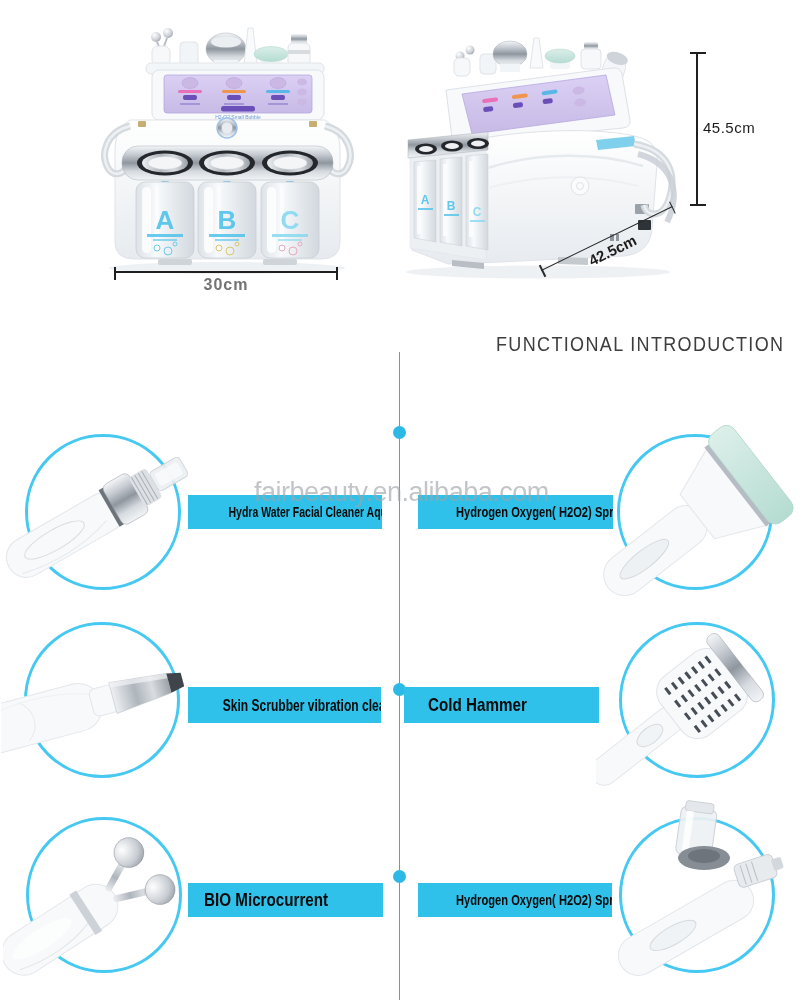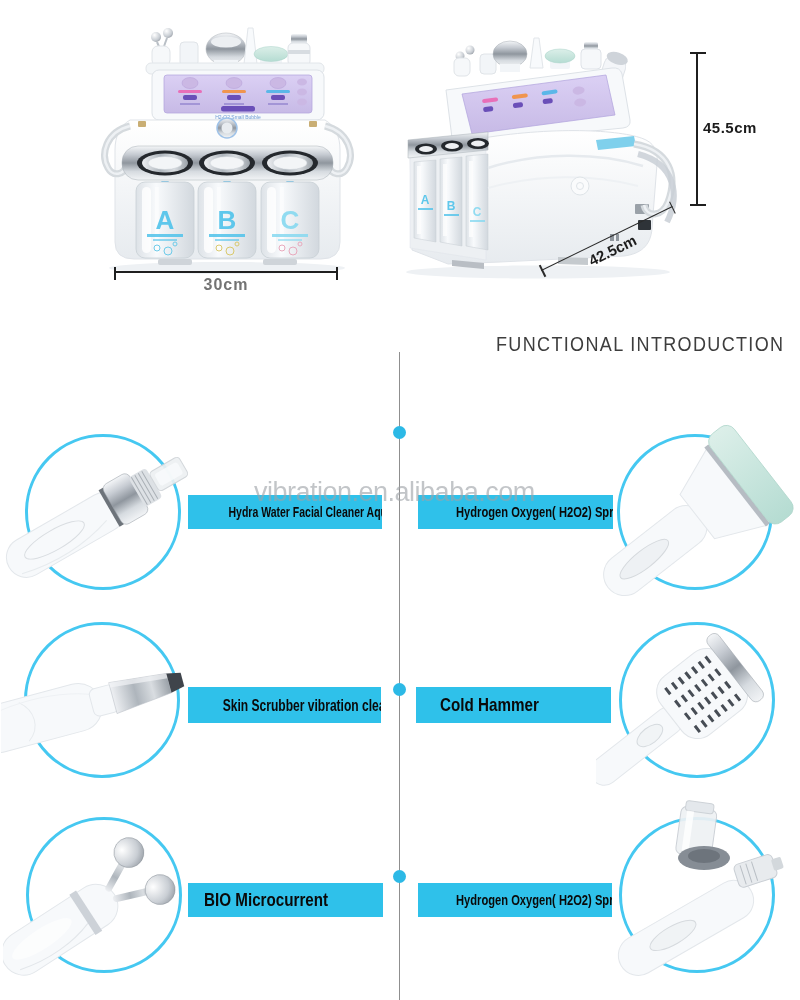--- a/index.html
+++ b/index.html
@@ -16,21 +16,21 @@
               width:2px;height:13px;background:#1f1f1f;}
   .dim-w-line::before{left:-1px;} .dim-w-line::after{right:-1px;}
   .dim-w-label{position:absolute;left:115px;top:276px;width:222px;text-align:center;
               font-size:16px;font-weight:bold;color:#737373;letter-spacing:1px;}
 
   .dim-h-line{position:absolute;left:696px;top:53px;width:0;height:152px;
               border-left:2px solid #1f1f1f;}
   .dim-h-line::before,.dim-h-line::after{content:"";position:absolute;left:-8px;
               width:16px;height:2px;background:#1f1f1f;}
   .dim-h-line::before{top:-1px;} .dim-h-line::after{bottom:-1px;}
-  .dim-h-label{position:absolute;left:703px;top:119px;font-size:15px;font-weight:bold;
+  .dim-h-label{position:absolute;left:703px;top:119px;font-size:15px;font-weight:normal;
               color:#1c1c1c;letter-spacing:.5px;}
 
   .dim-d-wrap{position:absolute;left:541px;top:270px;width:146px;height:0;
               transform:rotate(-26deg);transform-origin:0 0;}
   .dim-d-line{position:absolute;left:0;top:0;width:146px;height:0;
               border-top:1.5px solid #2a2a2a;}
   .dim-d-line::before,.dim-d-line::after{content:"";position:absolute;top:-6px;
               width:1.5px;height:13px;background:#2a2a2a;}
   .dim-d-line::before{left:0;} .dim-d-line::after{right:0;}
   .dim-d-label{position:absolute;left:0;top:5px;width:146px;text-align:center;
@@ -309,21 +309,21 @@
   <div class="dim-d-label">42.5cm</div>
 </div>
 
 <h2 class="sec-title"><span>FUNCTIONAL INTRODUCTION</span></h2>
 
 <div class="timeline"></div>
 <div class="t-dot d1"></div>
 <div class="t-dot d2"></div>
 <div class="t-dot d3"></div>
 
-<div class="watermark">vibration.en.alibaba.com</div>
+<div class="watermark">fairbeauty.en.alibaba.com</div>
 
 <div class="feature-figure" style="left:25px;top:434px">
   <div class="ring"></div>
   <svg class="art" viewBox="0 0 202 202">
     <g transform="rotate(-30 101 101)">
       <rect x="-8" y="82" width="130" height="40" rx="20" fill="#f7f9fb" stroke="#e3e7eb"></rect>
       <ellipse cx="45" cy="101" rx="34" ry="10" fill="none" stroke="#d9dde1"></ellipse>
       <path d="M0,114 C35,122 70,120 100,110" fill="none" stroke="#e7ebee"></path>
       <rect x="108" y="80" width="5" height="42" fill="#6d737a"></rect>
       <rect x="112" y="78" width="30" height="46" rx="6" fill="url(#gChromeV)" stroke="#9aa1a8" stroke-width=".5"></rect>
@@ -380,21 +380,21 @@
       <ellipse cx="42" cy="100" rx="15" ry="8" fill="#f1f4f6" stroke="#d5dade"></ellipse>
       <rect x="70" y="62" width="78" height="74" rx="20" fill="#f7f9fb" stroke="#e1e5e9"></rect>
       <path d="M82,76 H140" stroke="#474d55" stroke-width="8" stroke-dasharray="3 5.5"></path>
       <path d="M82,92 H140" stroke="#474d55" stroke-width="8" stroke-dasharray="3 5.5"></path>
       <path d="M82,108 H140" stroke="#474d55" stroke-width="8" stroke-dasharray="3 5.5"></path>
       <path d="M82,124 H140" stroke="#474d55" stroke-width="8" stroke-dasharray="3 5.5"></path>
       <rect x="144" y="58" width="14" height="82" rx="6" fill="url(#gChromeV)" stroke="#9aa1a8" stroke-width=".5"></rect>
     </g>
   </svg>
 </div>
-<div class="feat-label lbl-left" style="left:416px;top:687px;width:195px;height:36px;line-height:36px;padding-left:0">
+<div class="feat-label lbl-left" style="left:404px;top:687px;width:195px;height:36px;line-height:36px;padding-left:0">
   <span style="font-size:19px;transform:scaleX(.8);margin-left:24px">Cold Hammer</span>
 </div>
 
 <div class="feature-figure" style="left:26px;top:817px">
   <div class="ring"></div>
   <svg class="art" viewBox="0 0 202 202">
     <g transform="rotate(-33 101 101)">
       <rect x="-20" y="84" width="130" height="44" rx="22" fill="#f7f9fb" stroke="#e3e7eb"></rect>
       <ellipse cx="25" cy="104" rx="35" ry="10" fill="#ffffff" opacity=".6"></ellipse>
       <path d="M-10,118 C20,126 50,124 72,116" fill="none" stroke="#e2e6ea"></path>

